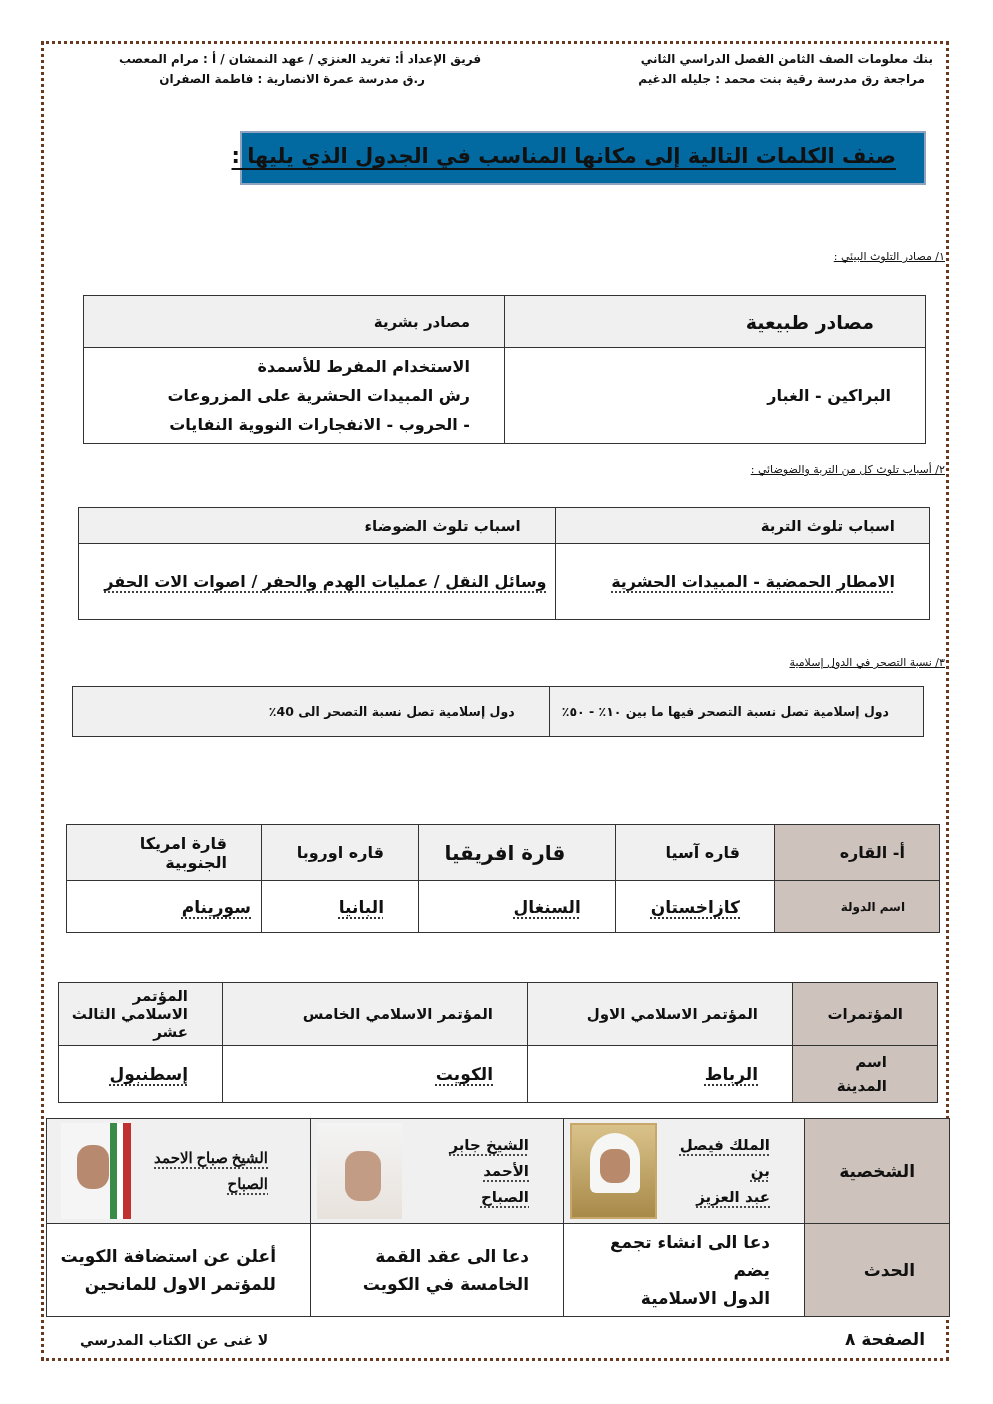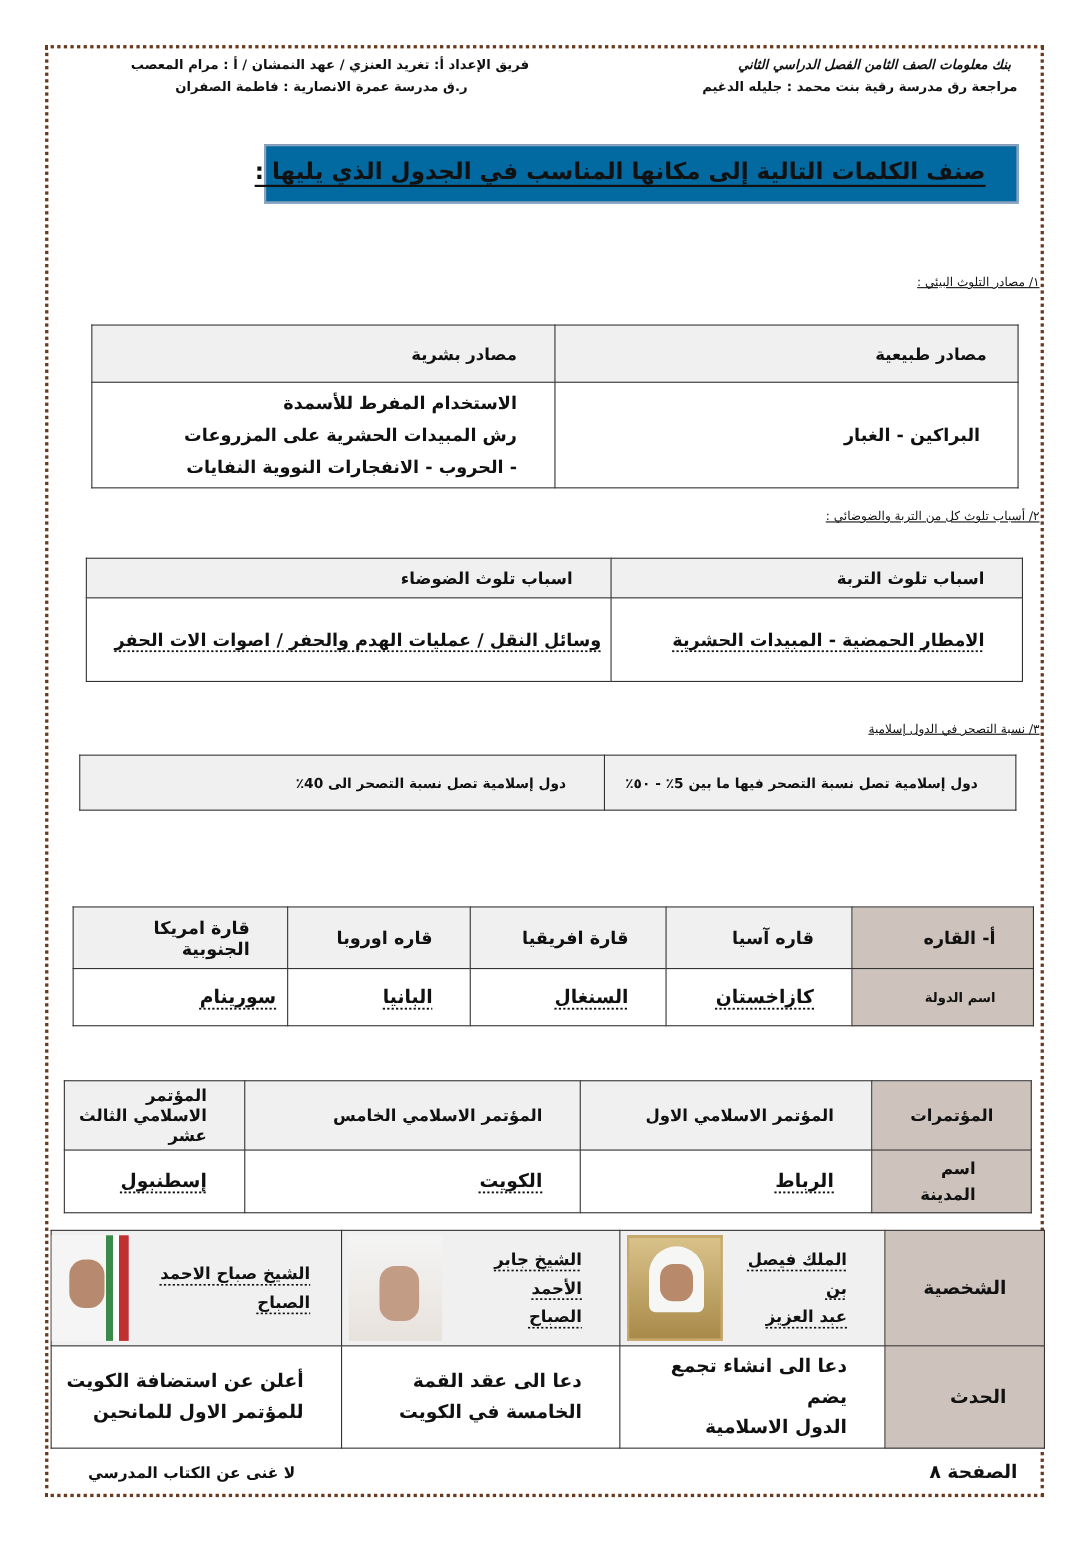--- a/index.html
+++ b/index.html
@@ -27,34 +27,34 @@
   .p2 { background:linear-gradient(#f4f4f4,#e8e2dc); position:relative; }
   .p2::after{ content:""; position:absolute; left:28px; top:28px; width:36px; height:50px; background:#c29c84; border-radius:14px; }
   .p3 { background:linear-gradient(90deg,#f5f5f5 70%, #3a8a4a 70%, #3a8a4a 80%, #fff 80%, #fff 88%, #c03030 88%); position:relative; width:70px; }
   .p3::after{ content:""; position:absolute; left:16px; top:22px; width:32px; height:44px; background:#b78a70; border-radius:14px; }
 </style>
 </head>
 <body>
 
 <div class="page-border"></div>
 
-<div class="abs hdr" style="right:74px; top:52px;font-style:italic;">بنك معلومات الصف الثامن  الفصل الدراسي الثاني</div>
+<div class="abs hdr" style="right:60px; top:52px;">بنك معلومات الصف الثامن  الفصل الدراسي الثاني</div>
 <div class="abs hdr" style="right:68px; top:72px;">مراجعة   رق  مدرسة رقية بنت محمد   :  جليله الدغيم</div>
 <div class="abs hdr" style="right:512px; top:52px;">فريق الإعداد أ:  تغريد العنزي / عهد النمشان  /  أ  :  مرام المعصب</div>
 <div class="abs hdr" style="right:568px; top:72px;">ر.ق  مدرسة عمرة الانصارية :  فاطمة الصفران</div>
 
 <div class="title-box">
   <div class="title-text">صنف الكلمات التالية إلى مكانها المناسب في الجدول الذي يليها :</div>
 </div>
 
 <div class="abs sec-h" style="right:48px; top:250px;">١/ مصادر التلوث البيئي :</div>
 <table style="left:83px; top:295px; width:843px;">
   <tbody>
       <tr class="hd" style="height:52px;">
-    <td style="width:50%; padding-right:28px; font-size:15px;">مصادر طبيعية</td>
+    <td style="width:50%; padding-right:51px; font-size:19px;">مصادر طبيعية</td>
     <td style="padding-right:34px; font-size:15px;">مصادر بشرية</td>
   </tr>
   <tr style="height:84px;">
     <td class="big" style="padding-right:34px;">البراكين - الغبار</td>
     <td class="big" style="padding-right:34px; line-height:29px;">
       <div>الاستخدام المفرط للأسمدة</div>
       <div>رش المبيدات الحشرية على المزروعات</div>
       <div>- الحروب - الانفجارات النووية النفايات</div>
     </td>
   </tr>
@@ -72,32 +72,32 @@
     <td class="big ul" style="padding-right:34px;">الامطار الحمضية - المبيدات الحشرية</td>
     <td class="big ul" style="padding-right:8px;">وسائل النقل / عمليات الهدم والحفر / اصوات الات الحفر</td>
   </tr>
 </tbody>
   </table>
 
 <div class="abs sec-h" style="right:48px; top:656px;">٣/ نسبة التصحر في الدول إسلامية</div>
 <table style="left:72px; top:686px; width:852px;">
   <tbody>
       <tr class="hd" style="height:50px;">
-    <td style="width:44%; padding-right:34px; font-size:12.5px;">دول إسلامية تصل نسبة التصحر فيها ما بين 5٪ - ٥٠٪</td>
+    <td style="width:44%; padding-right:34px; font-size:12.5px;">دول إسلامية تصل نسبة التصحر فيها ما بين ١٠٪ - ٥٠٪</td>
     <td style="padding-right:34px; font-size:12.5px;">دول إسلامية تصل نسبة التصحر الى 40٪</td>
   </tr>
 </tbody>
   </table>
 
 <table style="left:66px; top:824px; width:874px;">
   <tbody>
       <tr class="hd" style="height:56px;">
     <td class="tan" style="width:120px; padding-right:34px; font-size:16px;">أ- القاره</td>
     <td style="padding-right:34px; font-size:16px;">قاره آسيا</td>
-    <td style="padding-right:34px; font-size:16px;">قارة افريقيا</td>
+    <td style="padding-right:34px; font-size:20px;text-align:center;">قارة افريقيا</td>
     <td style="padding-right:34px; font-size:16px;">قاره اوروبا</td>
     <td style="padding-right:34px; font-size:16px; width:150px;">قارة امريكا الجنوبية</td>
   </tr>
   <tr style="height:52px;">
     <td class="tan" style="padding-right:34px; font-size:12px;">اسم الدولة</td>
     <td class="ul" style="padding-right:34px; font-size:17px;">كازاخستان</td>
     <td class="ul" style="padding-right:34px; font-size:17px;">السنغال</td>
     <td class="ul" style="padding-right:34px; font-size:17px;">البانيا</td>
     <td class="ul" style="font-size:17px;">سورينام</td>
   </tr>
@@ -136,21 +136,21 @@
     </td>
     <td style="width:240px; padding:4px 6px;">
       <div style="display:flex; align-items:center; justify-content:space-between;">
         <div style="font-size:15px; line-height:26px; padding-right:28px;" class="ul">
           <div>الشيخ جابر الأحمد</div>
           <div>الصباح</div>
         </div>
         <span class="photo p2"></span>
       </div>
     </td>
-    <td style="padding:4px 0;">
+    <td style="padding:4px 14px;font-family:Liberation Serif, serif;">
       <div style="display:flex; align-items:center; justify-content:space-between;">
         <div style="font-size:15px; line-height:26px; padding-right:28px;" class="ul">
           <div>الشيخ صباح الاحمد</div>
           <div>الصباح</div>
         </div>
         <span class="photo p3"></span>
       </div>
     </td>
   </tr>
   <tr style="height:88px;">

